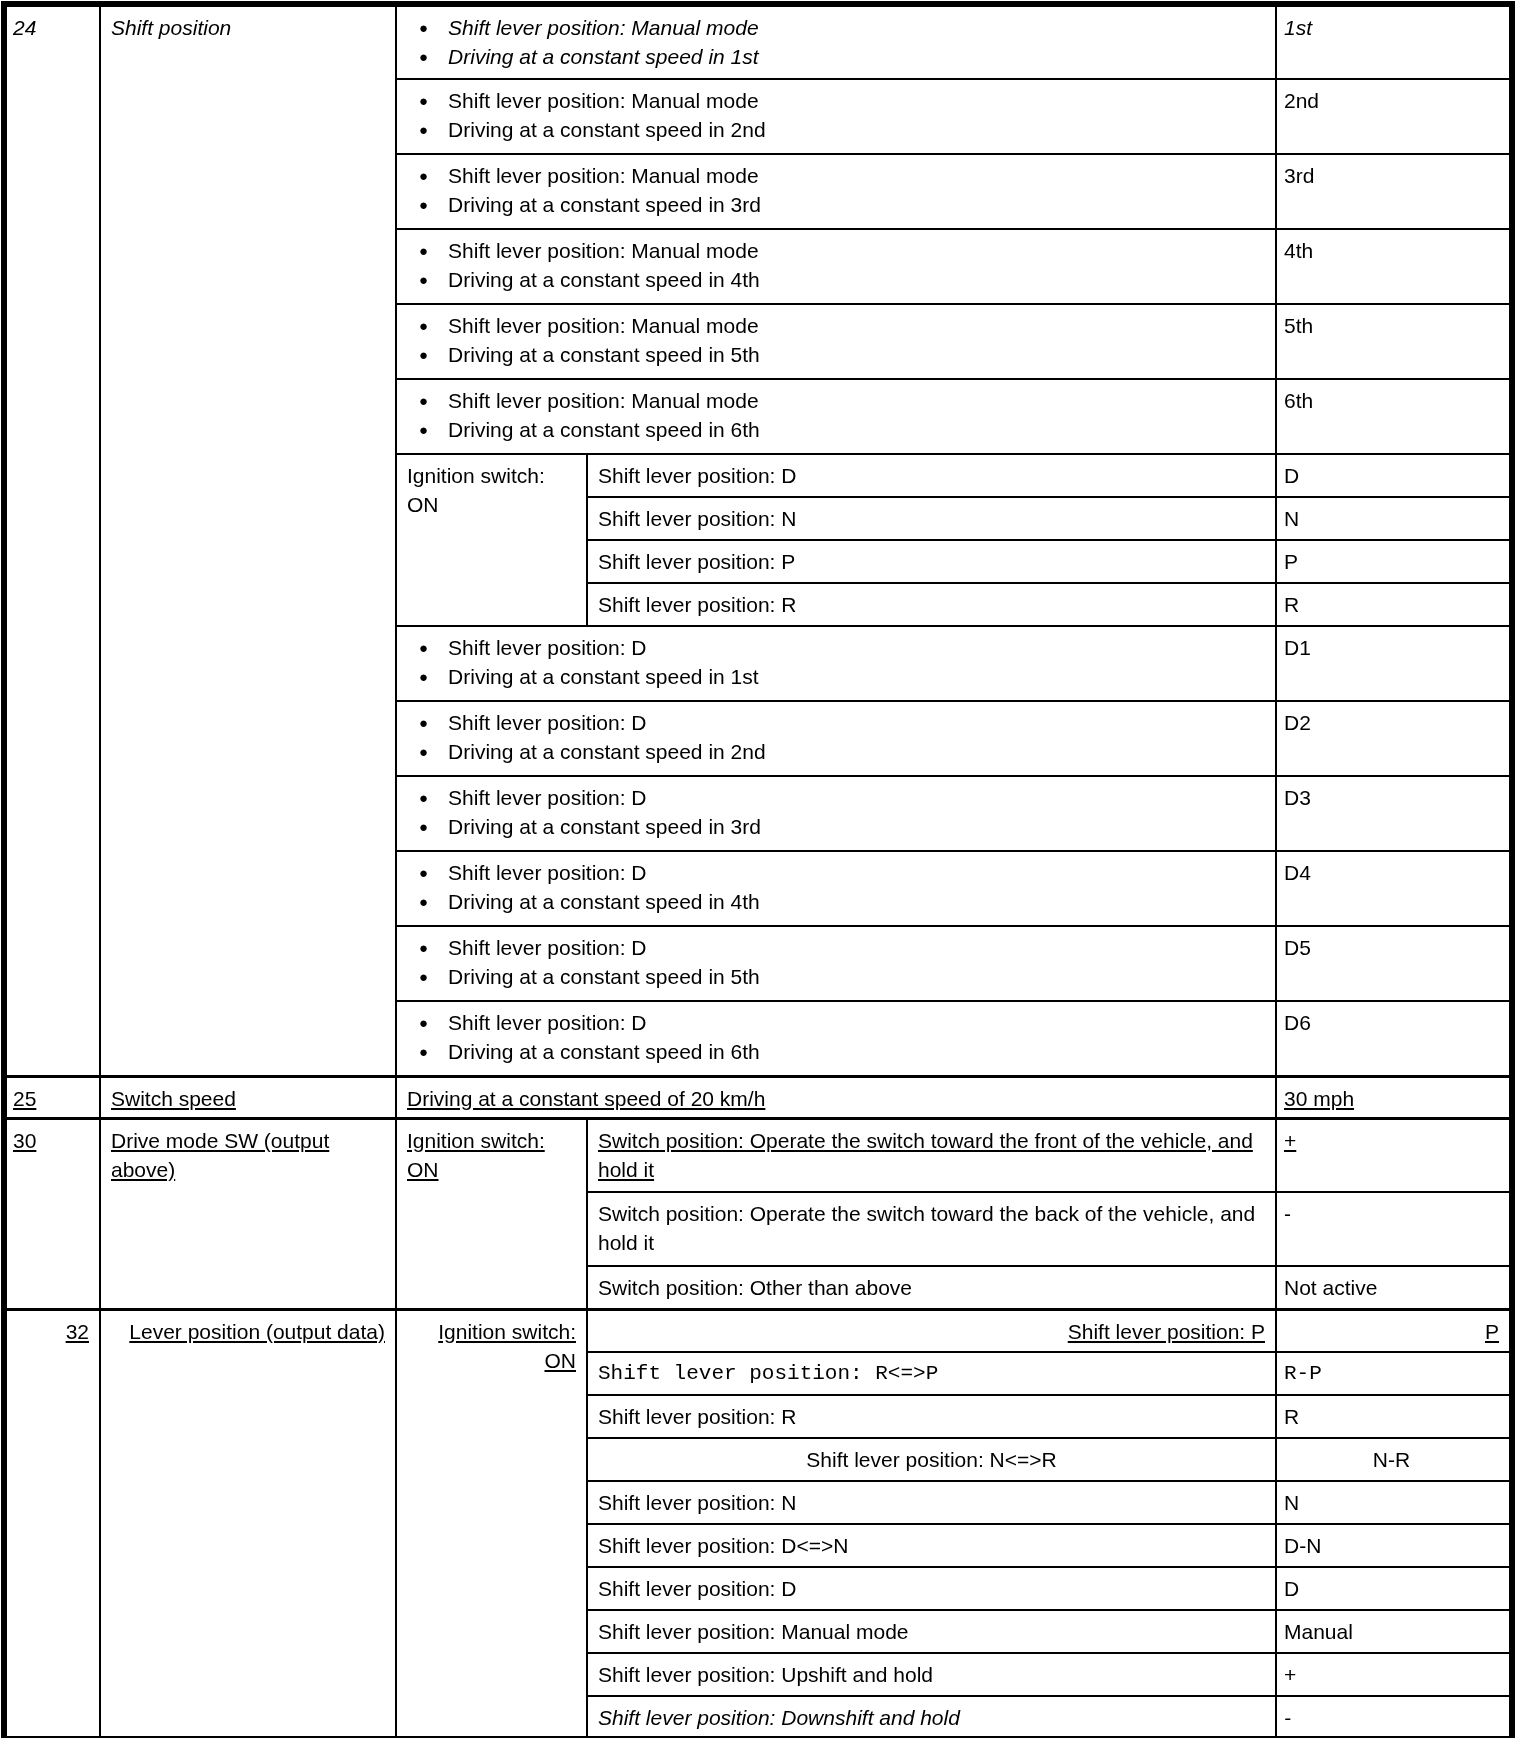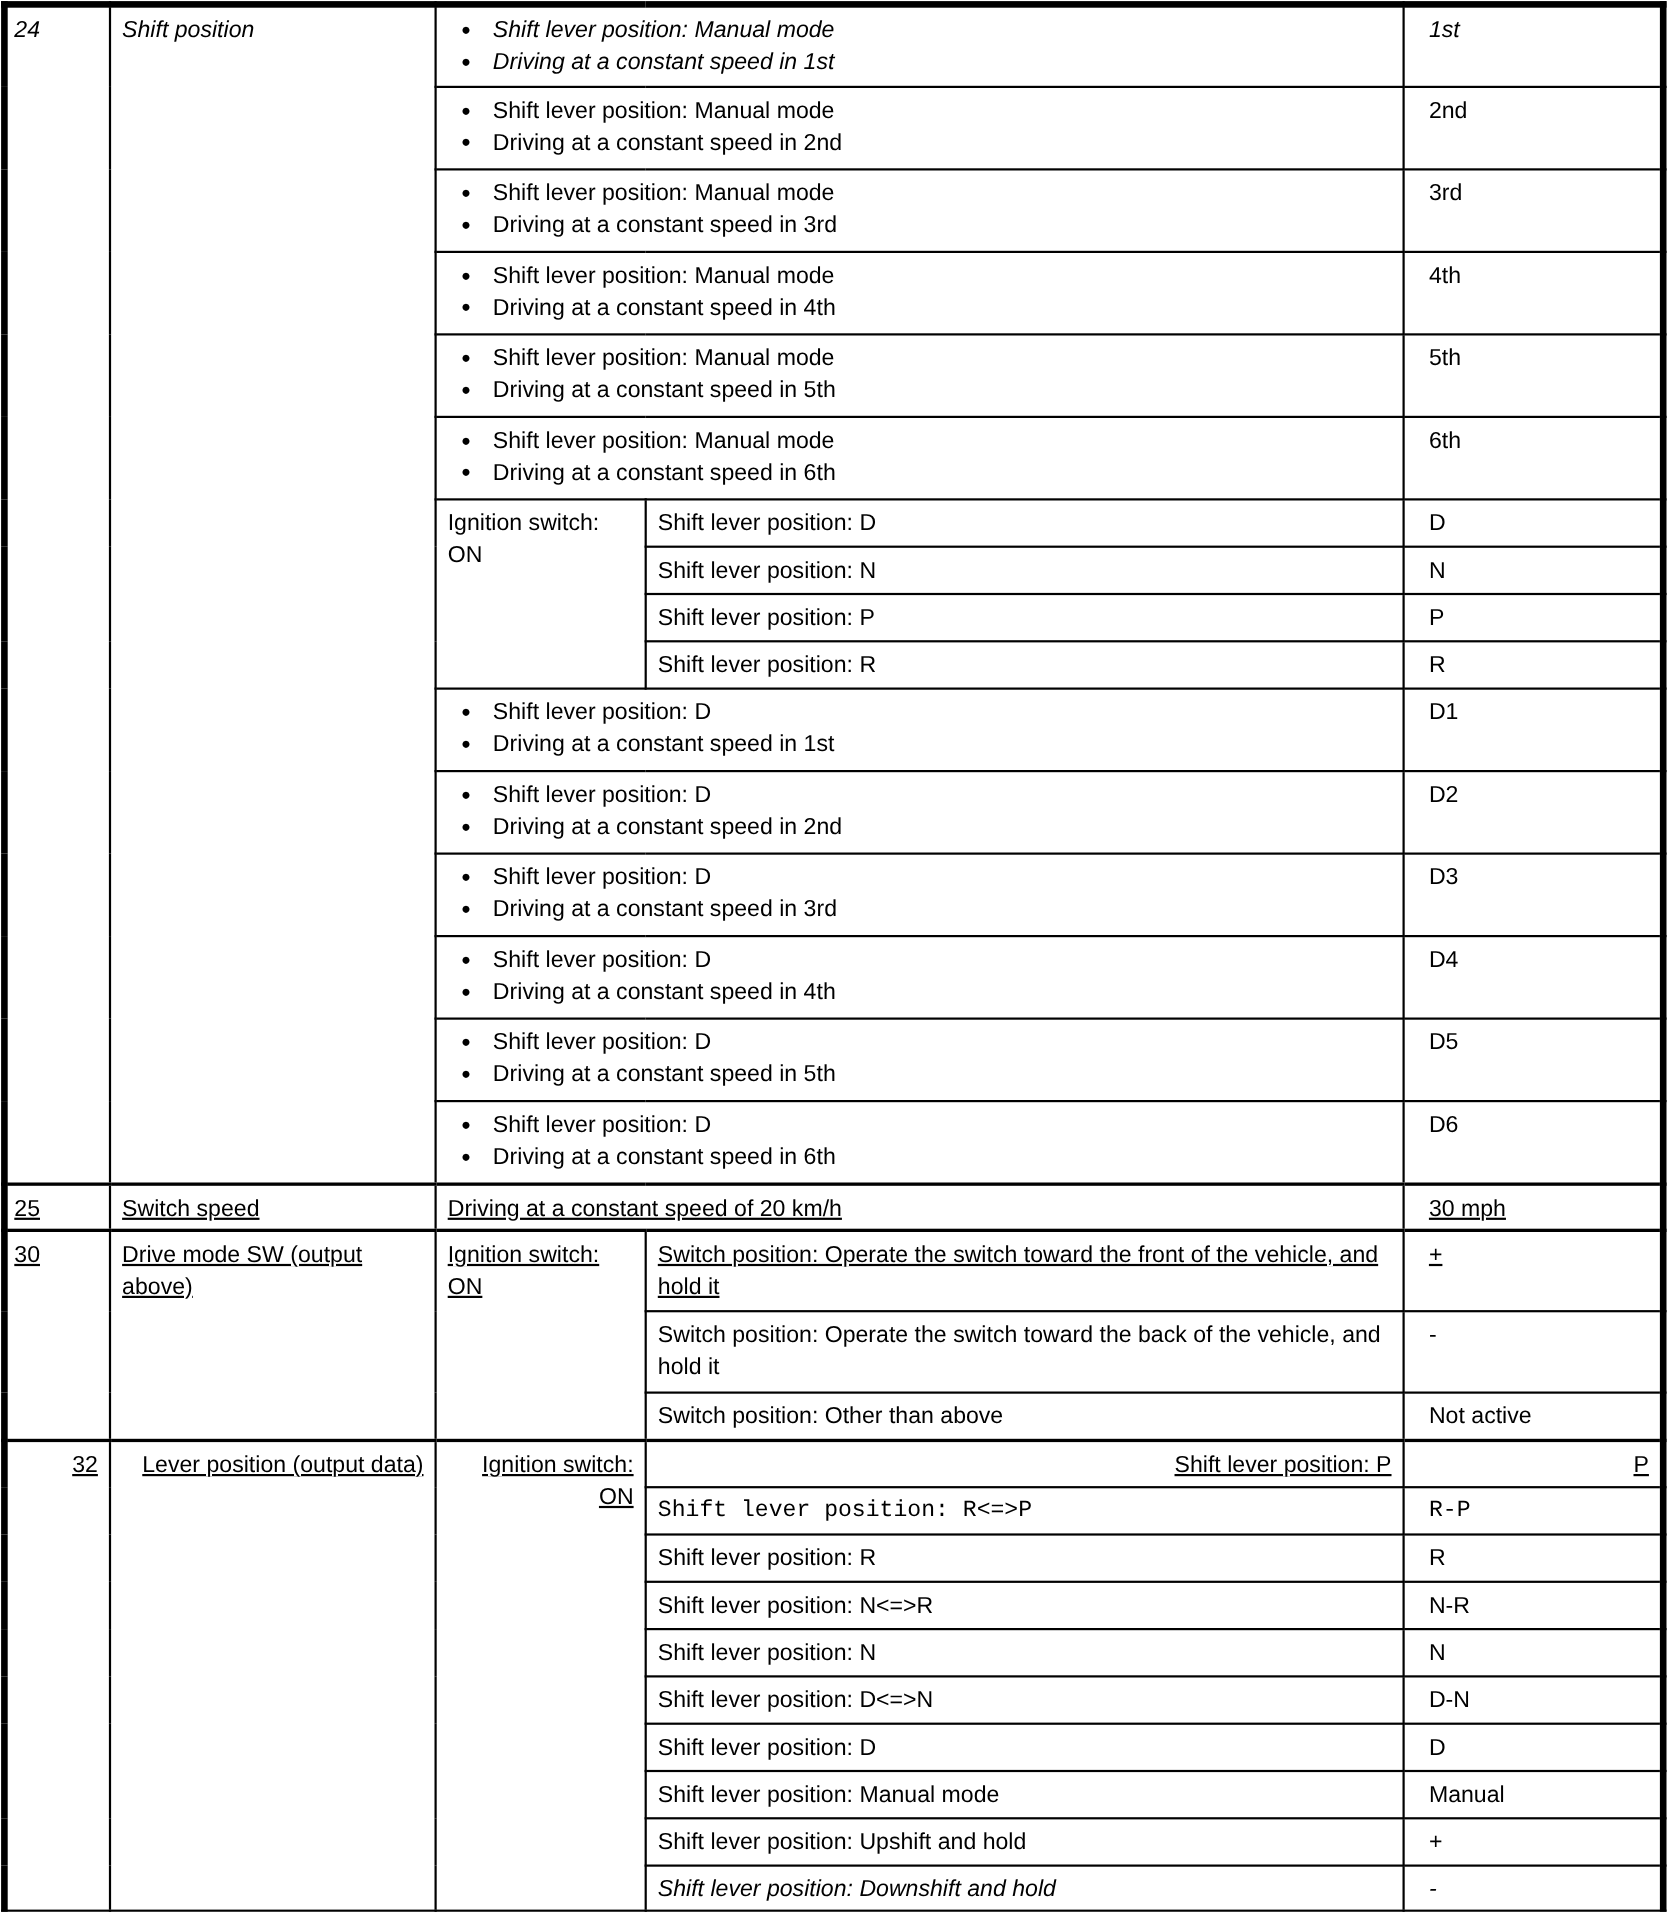--- a/index.html
+++ b/index.html
@@ -20,21 +20,21 @@
     font-size:21px;
     line-height:29px;
     overflow:hidden;
     word-wrap:break-word;
   }
   tr.major-top td{border-top-width:3px;text-decoration:underline;}
   td.id-cell{padding-left:6px;}
   td.cond-cell.bullets{padding-left:10px;}
   .bline{display:flex;align-items:flex-start;padding-left:12px;}
   .bullet{font-size:15px;line-height:29px;flex:0 0 auto;margin-right:20px;}
-  td.value-cell{padding-left:22px;}
+  td.value-cell{padding-left:7px;}
 </style>
 </head>
 <body>
 
 <table class="diag">
   <colgroup>
     <col style="width:96px">
     <col style="width:296px">
     <col style="width:191px">
     <col style="width:689px">
@@ -245,21 +245,21 @@
         <td class="value-cell">P</td>
       </tr>
       <tr style="height: 43px; font-family: Liberation Mono, monospace;">
         <td class="cond-cell">Shift lever position: R&lt;=&gt;P</td>
         <td class="value-cell">R-P</td>
       </tr>
       <tr style="height: 43px;">
         <td class="cond-cell">Shift lever position: R</td>
         <td class="value-cell">R</td>
       </tr>
-      <tr style="height: 43px;">
+      <tr style="height: 43px; text-align: center;">
         <td class="cond-cell">Shift lever position: N&lt;=&gt;R</td>
         <td class="value-cell">N-R</td>
       </tr>
       <tr style="height: 43px;">
         <td class="cond-cell">Shift lever position: N</td>
         <td class="value-cell">N</td>
       </tr>
       <tr style="height: 43px;">
         <td class="cond-cell">Shift lever position: D&lt;=&gt;N</td>
         <td class="value-cell">D-N</td>

